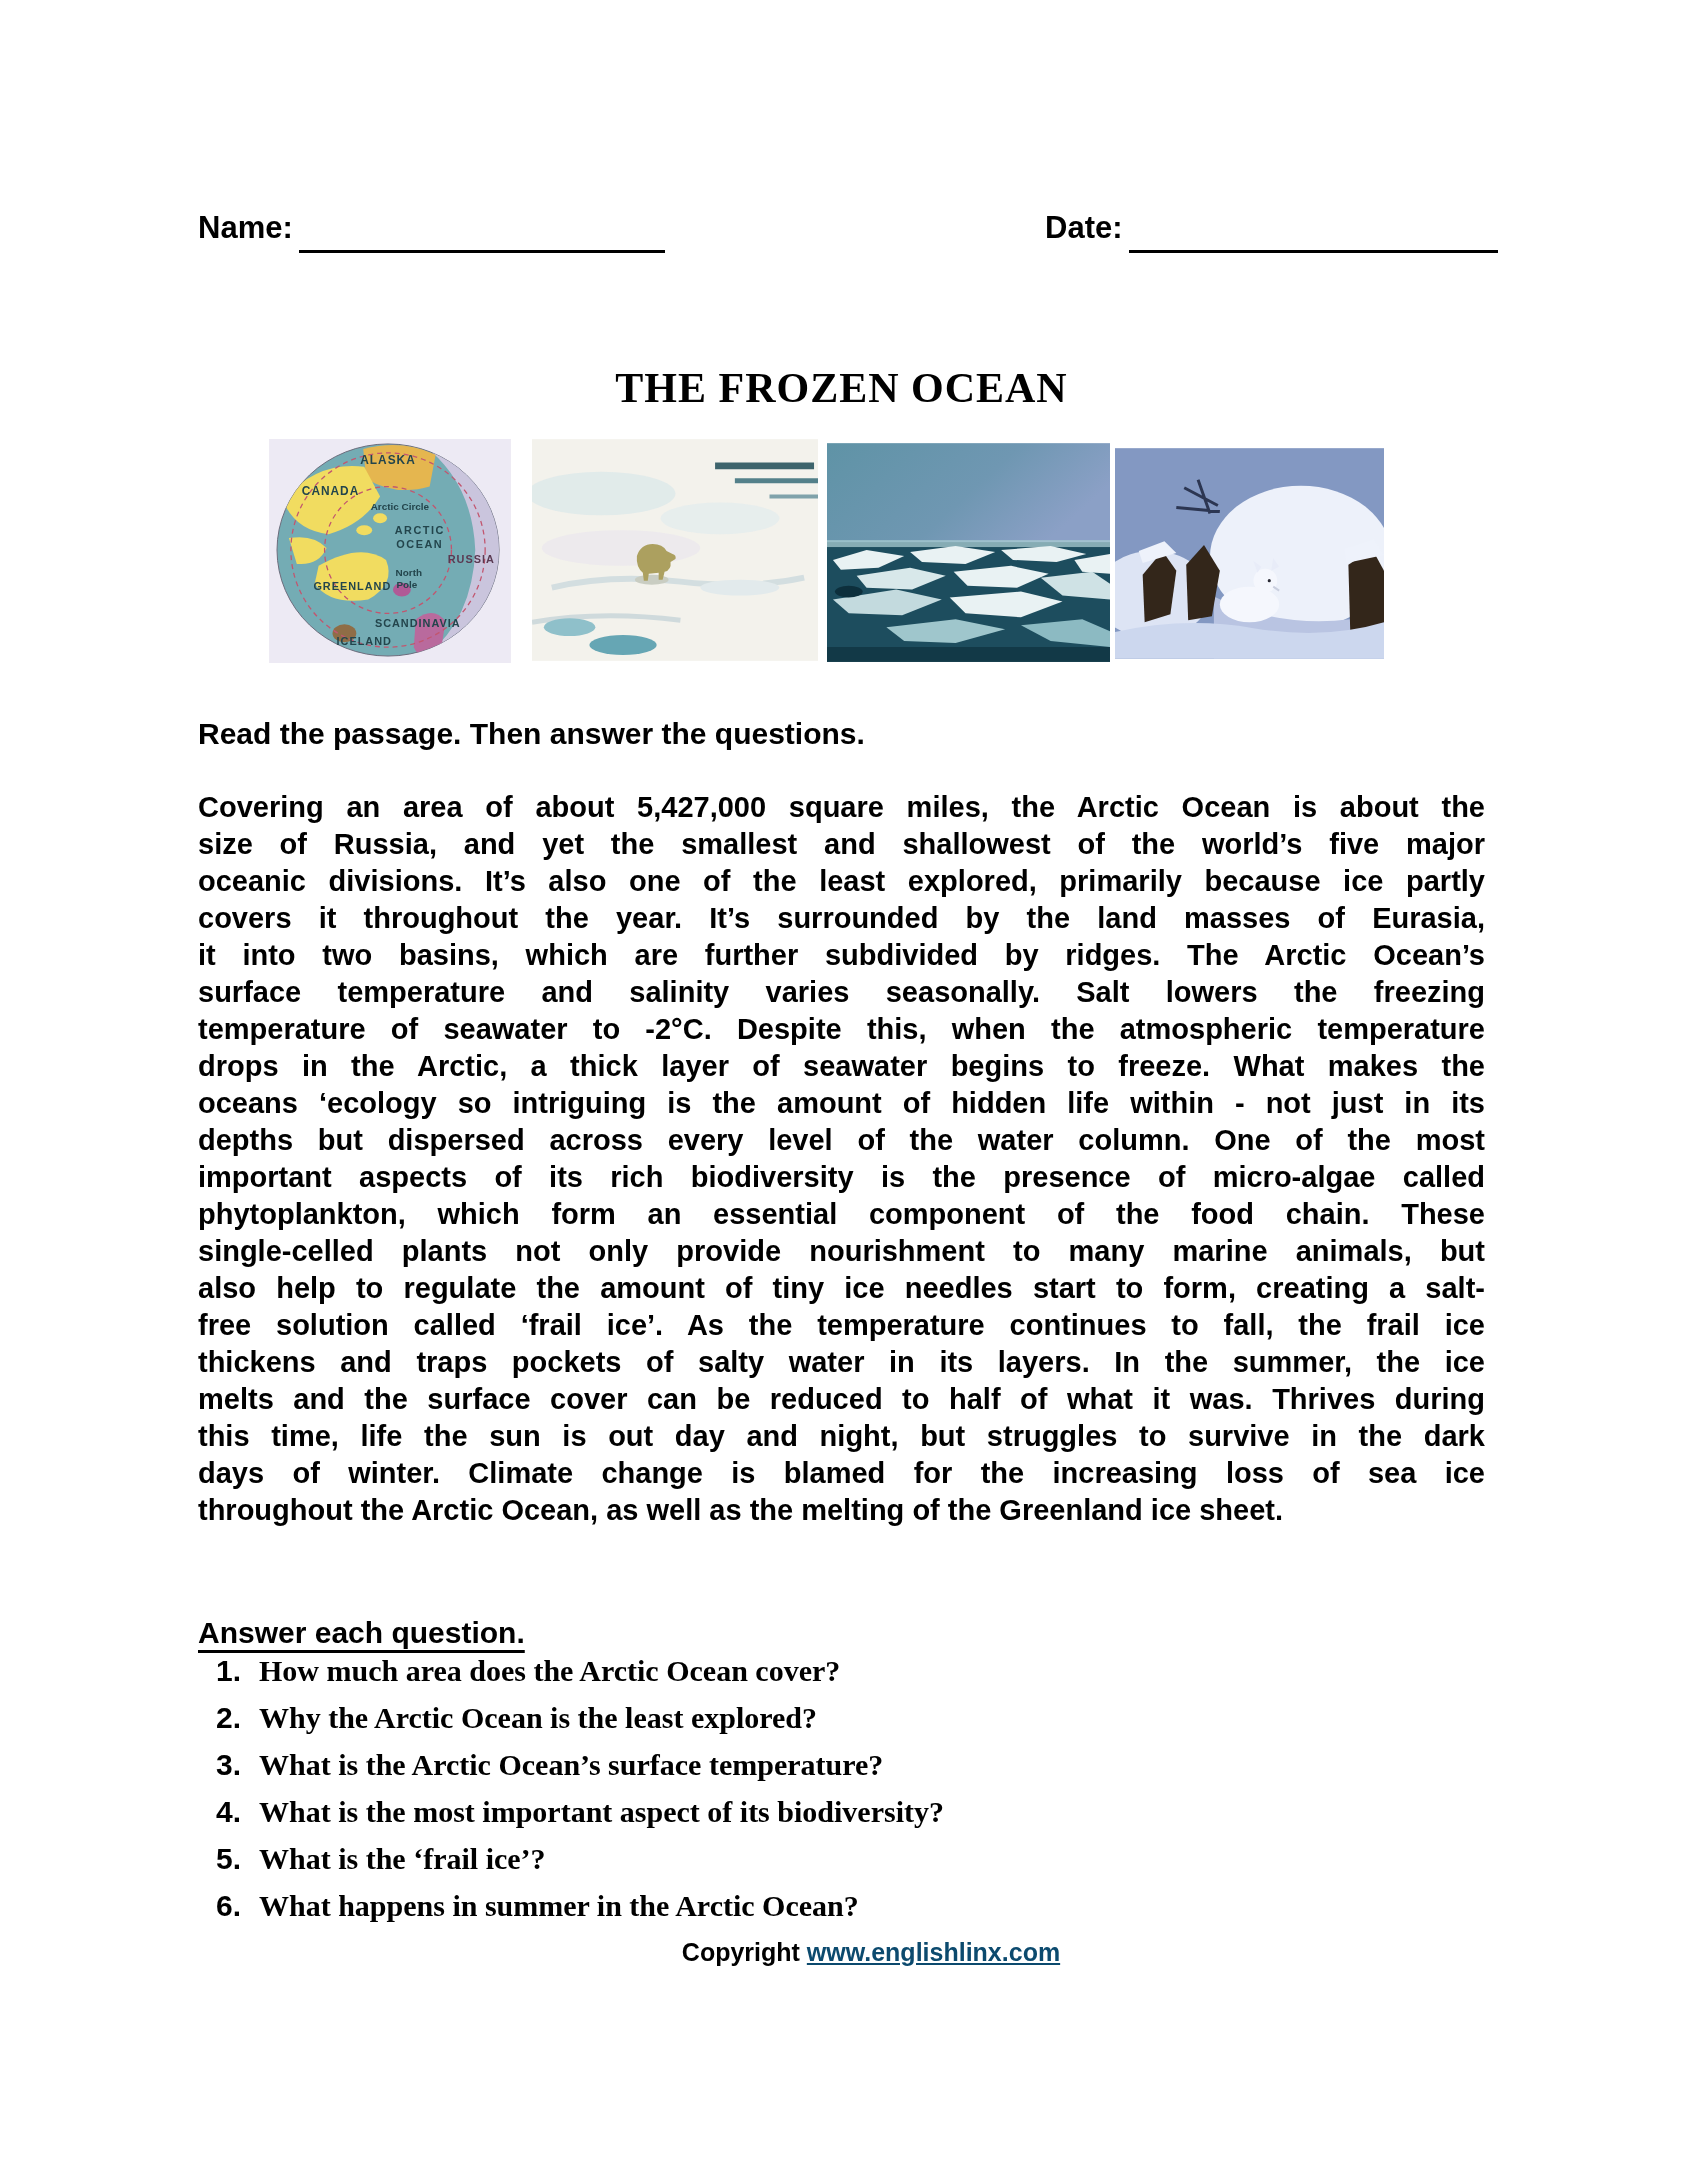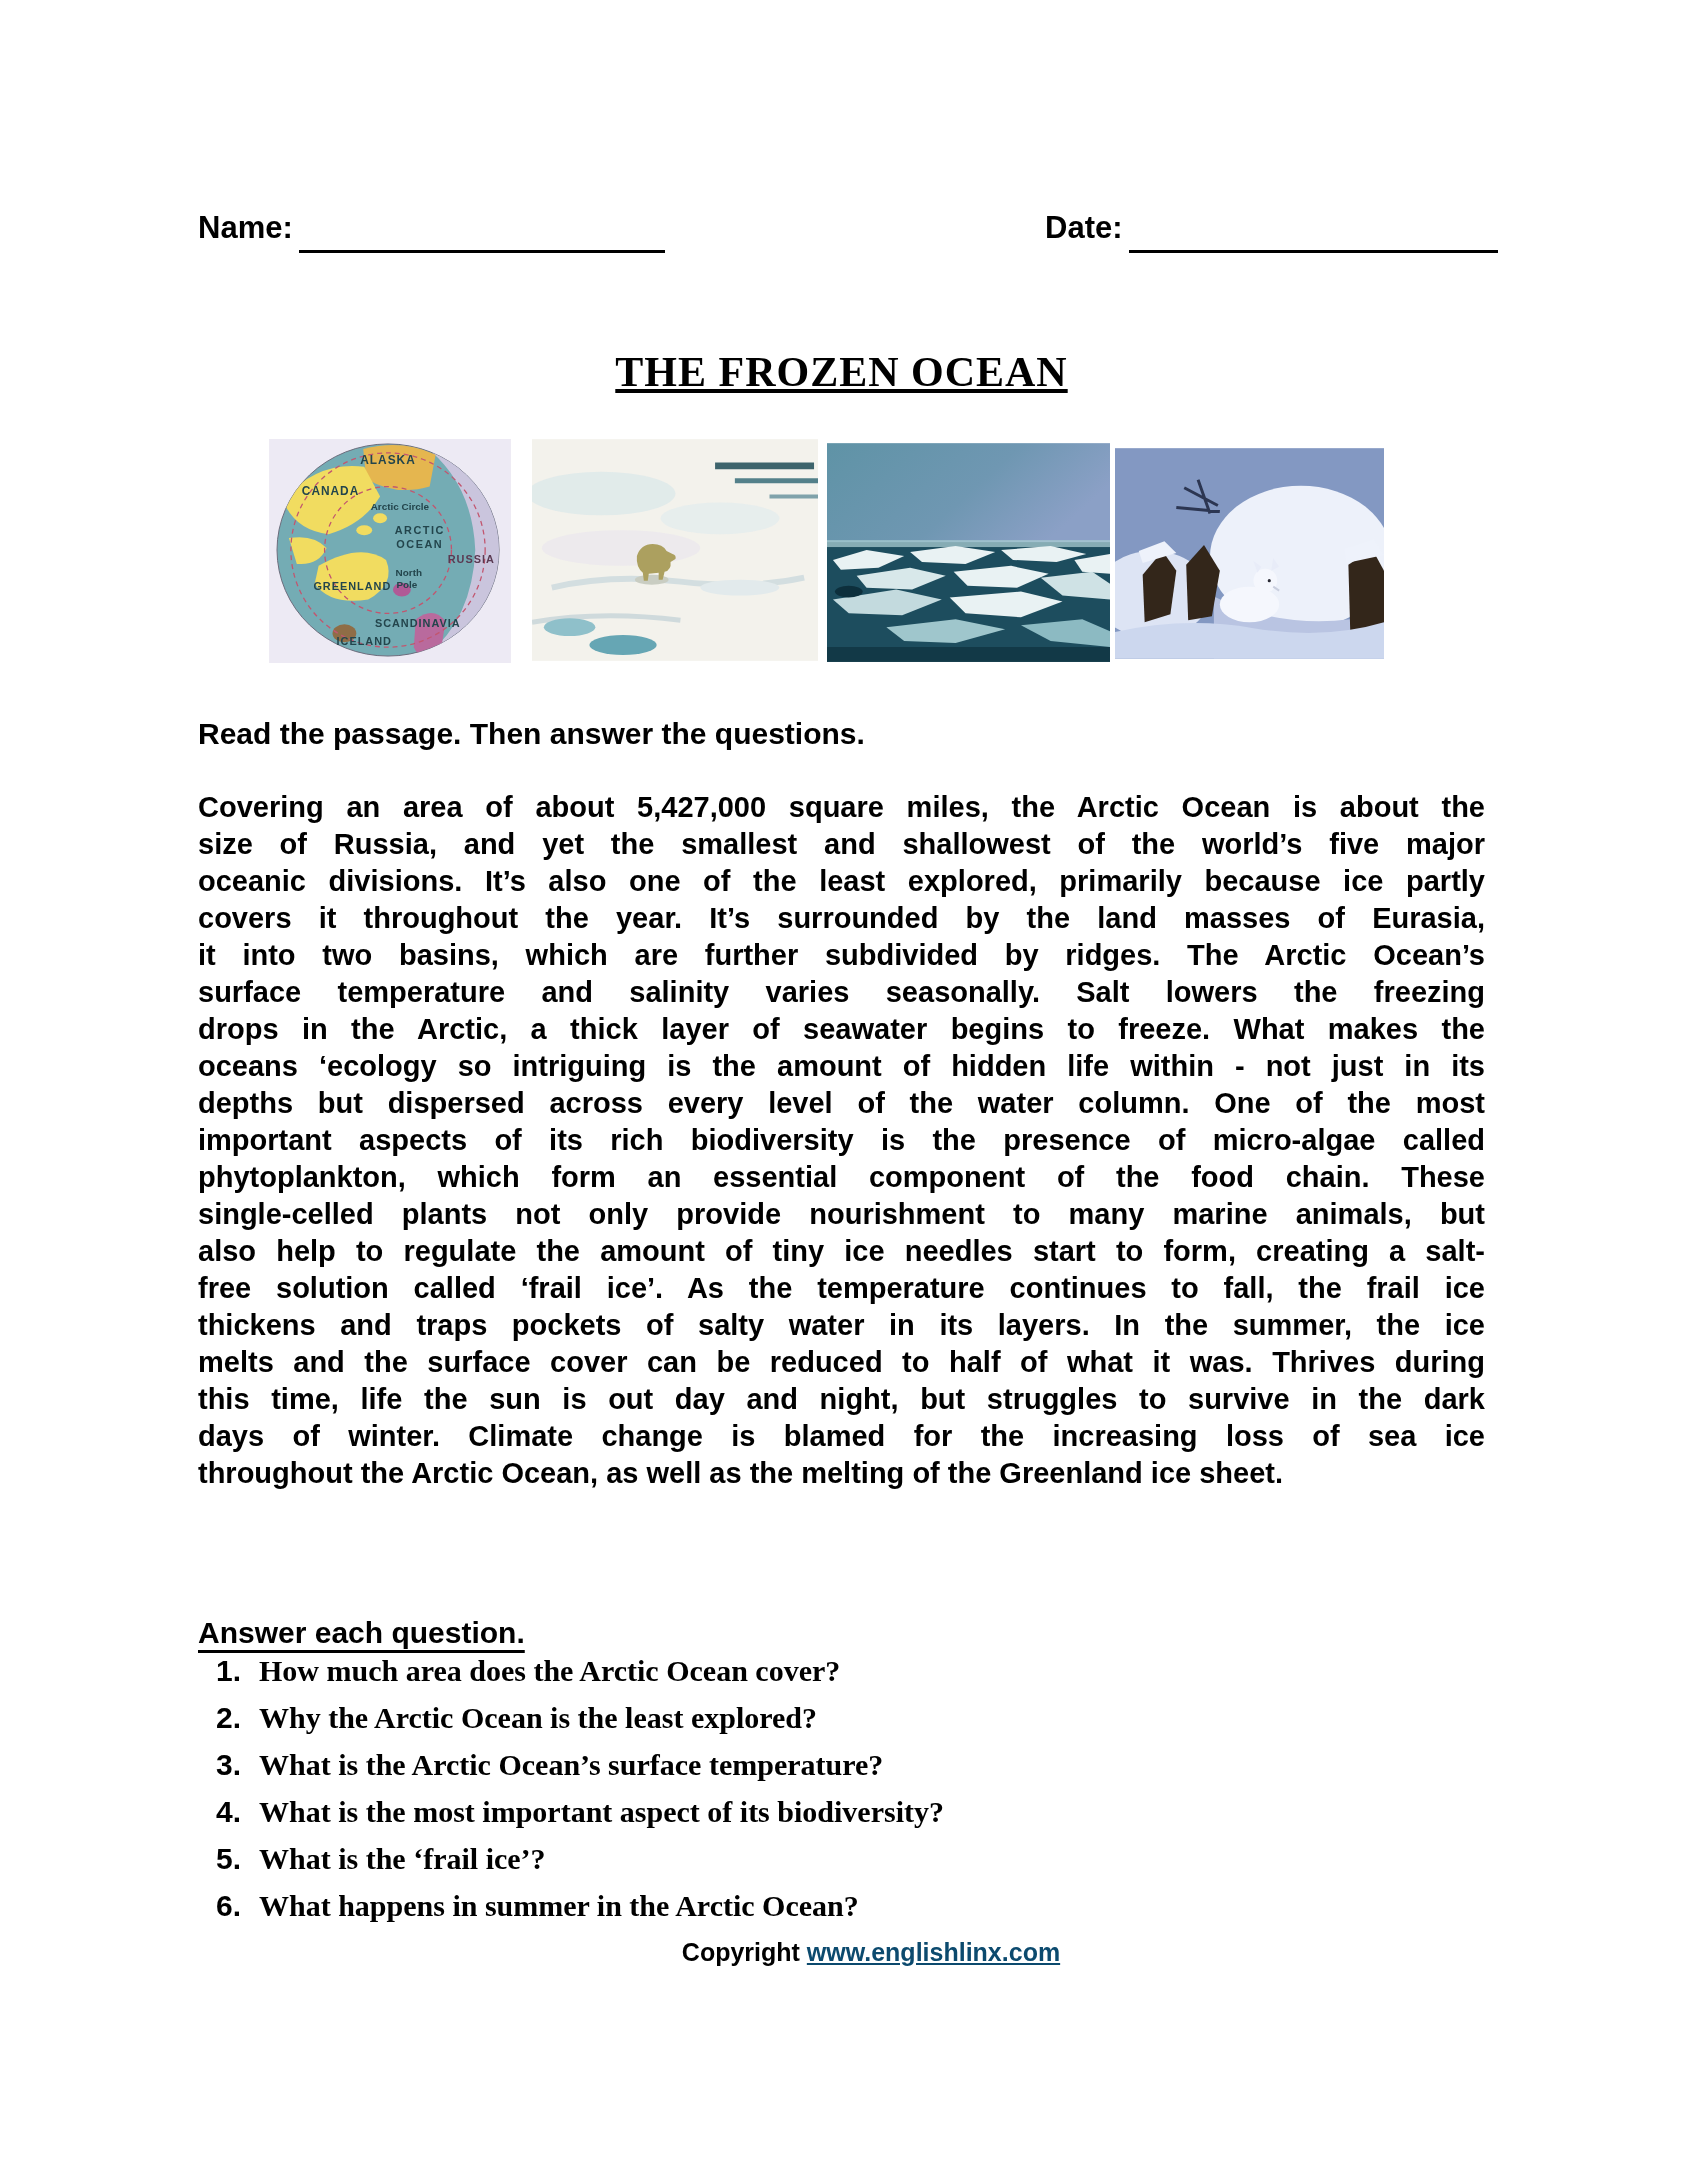--- a/index.html
+++ b/index.html
@@ -9,22 +9,22 @@
   }
   
   .hdr-label { position:absolute; font-size:31px; font-weight:bold; }
   .blank { position:absolute; height:32px; border-bottom:3px solid #000; }
   
   .title {
     position:absolute; top:273px; left:0; width:1683px; text-align:center;
     font-size:41px; font-weight:bold; letter-spacing:-1px;
   }
   .subtitle {
-    position:absolute; top:348px; left:0; width:1683px; text-align:center;
-    font-family:"Liberation Serif", serif; font-size:42px; font-weight:bold; letter-spacing:1px;text-decoration:underline;
+    position:absolute; top:364px; left:0; width:1683px; text-align:center;
+    font-family:"Liberation Serif", serif; font-size:42px; font-weight:bold; letter-spacing:1px;
   }
   
   .photo { position:absolute; display:block; }
   
   .instructions {
     position:absolute; left:198px; top:717px; width:1287px;
     font-size:30px; font-weight:bold;
   }
   .passage {
     position:absolute; left:198px; top:758px; width:1287px;
@@ -174,20 +174,21 @@
 
   <div class="instructions">Read the passage. Then answer the questions.</div>
 
   <div class="passage">
     <div class="pline">Covering an area of about 5,427,000 square miles, the Arctic Ocean is about the</div>
     <div class="pline">size of Russia, and yet the smallest and shallowest of the world’s five major</div>
     <div class="pline">oceanic divisions. It’s also one of the least explored, primarily because ice partly</div>
     <div class="pline">covers it throughout the year. It’s surrounded by the land masses of Eurasia,</div>
     <div class="pline">it into two basins, which are further subdivided by ridges. The Arctic Ocean’s</div>
     <div class="pline">surface temperature and salinity varies seasonally. Salt lowers the freezing</div>
+    <div class="pline">temperature of seawater to -2°C. Despite this, when the atmospheric temperature</div>
     <div class="pline">drops in the Arctic, a thick layer of seawater begins to freeze. What makes the</div>
     <div class="pline">oceans ‘ecology so intriguing is the amount of hidden life within - not just in its</div>
     <div class="pline">depths but dispersed across every level of the water column. One of the most</div>
     <div class="pline">important aspects of its rich biodiversity is the presence of micro-algae called</div>
     <div class="pline">phytoplankton, which form an essential component of the food chain. These</div>
     <div class="pline">single-celled plants not only provide nourishment to many marine animals, but</div>
     <div class="pline">also help to regulate the amount of tiny ice needles start to form, creating a salt-</div>
     <div class="pline">free solution called ‘frail ice’. As the temperature continues to fall, the frail ice</div>
     <div class="pline">thickens and traps pockets of salty water in its layers. In the summer, the ice</div>
     <div class="pline">melts and the surface cover can be reduced to half of what it was. Thrives during</div>

